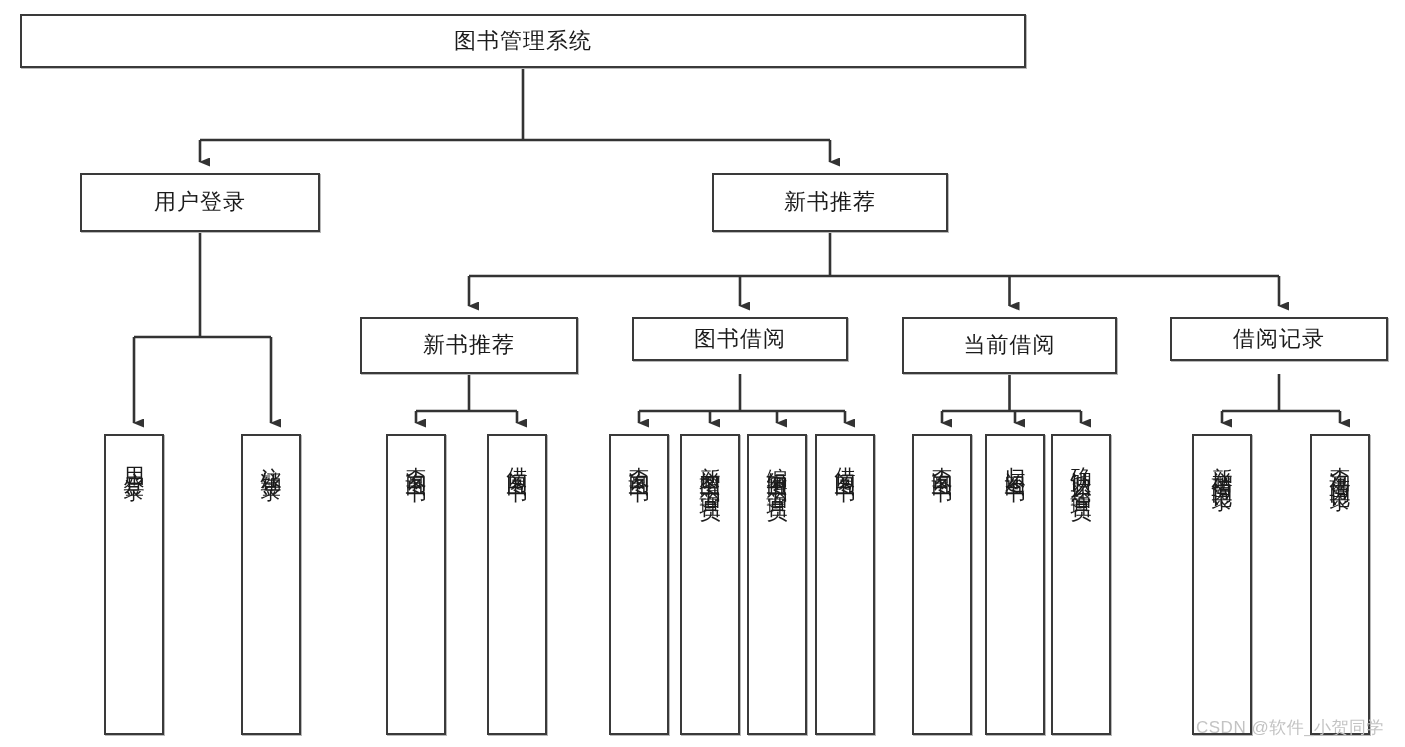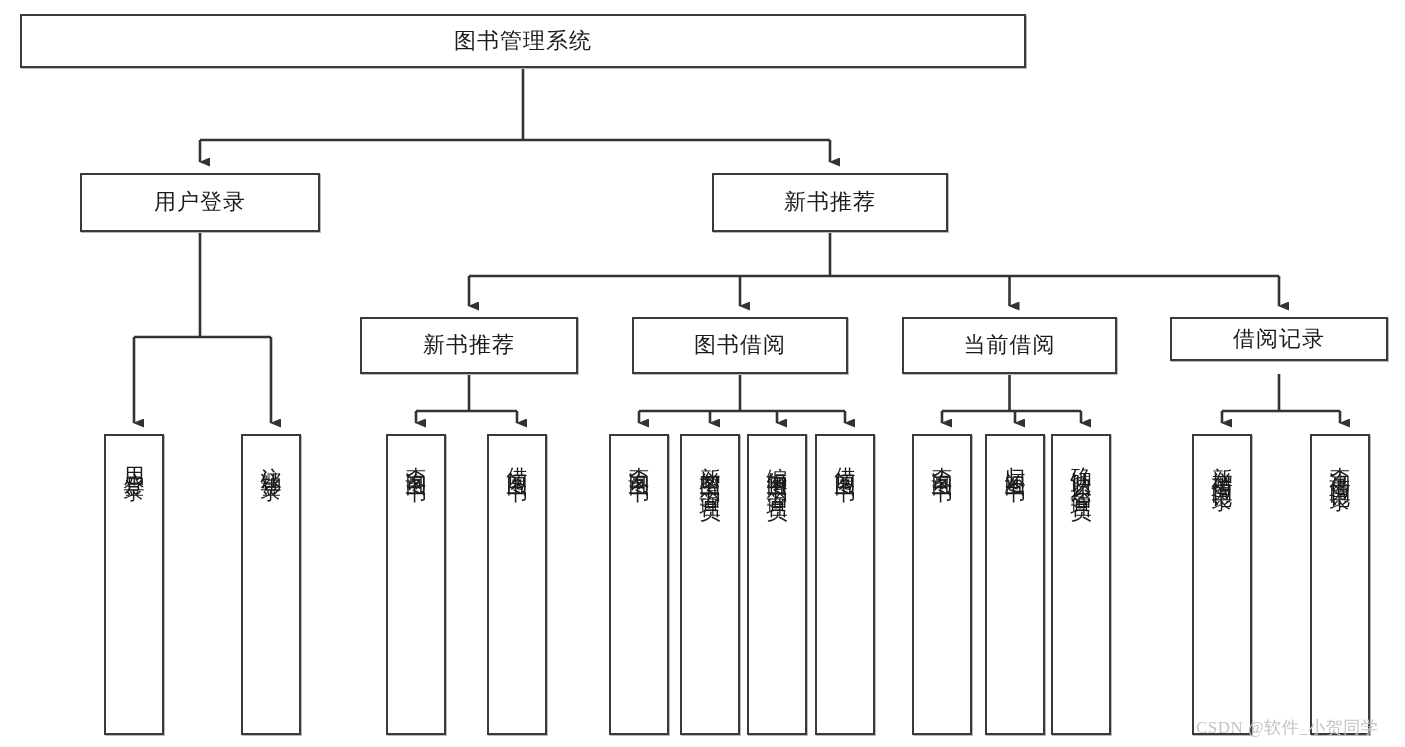--- a/index.html
+++ b/index.html
@@ -56,21 +56,20 @@
     line-height: 1.05;
     white-space: nowrap;
   }
   .watermark {
     position: absolute;
     font-size: 17px;
     color: #c3c3c3;
     white-space: nowrap;
     z-index: 5;
     letter-spacing: 0.5px;
-    font-family: Liberation Serif, serif;
   }
 </style>
 </head>
 <body>
 
 <div id="diagram-root">
 
   <svg id="edge-layer" viewBox="0 0 1405 747" width="1405" height="747" xmlns="http://www.w3.org/2000/svg">
     <defs>
       <marker id="arrowhead" markerWidth="9" markerHeight="11" refX="4.5" refY="10" orient="auto" markerUnits="userSpaceOnUse">
@@ -121,21 +120,21 @@
   <div class="node horiz" id="node-l1-0" style="left: 80px; top: 173px; width: 240px; height: 59px;">
     <span>用户登录</span>
   </div>
   <div class="node horiz" id="node-l1-1" style="left: 712px; top: 173px; width: 236px; height: 59px;">
     <span>新书推荐</span>
   </div>
 
   <div class="node horiz" id="node-l2-0" style="left: 360px; top: 317px; width: 218px; height: 57px;">
     <span>新书推荐</span>
   </div>
-  <div class="node horiz" id="node-l2-1" style="left: 632px; top: 317px; width: 216px; height: 57px;">
+  <div class="node horiz" id="node-l2-1" style="left: 632px; top: 317px; width: 216px; height: 44px;">
     <span>图书借阅</span>
   </div>
   <div class="node horiz" id="node-l2-2" style="left: 902px; top: 317px; width: 215px; height: 57px; align-items: center;">
     <span>当前借阅</span>
   </div>
   <div class="node horiz" id="node-l2-3" style="left: 1170px; top: 317px; width: 218px; height: 44px;">
     <span>借阅记录</span>
   </div>
 
   <div class="node vert" id="node-leaf-0" style="left: 104px; top: 434px; width: 60px; height: 301px;">

